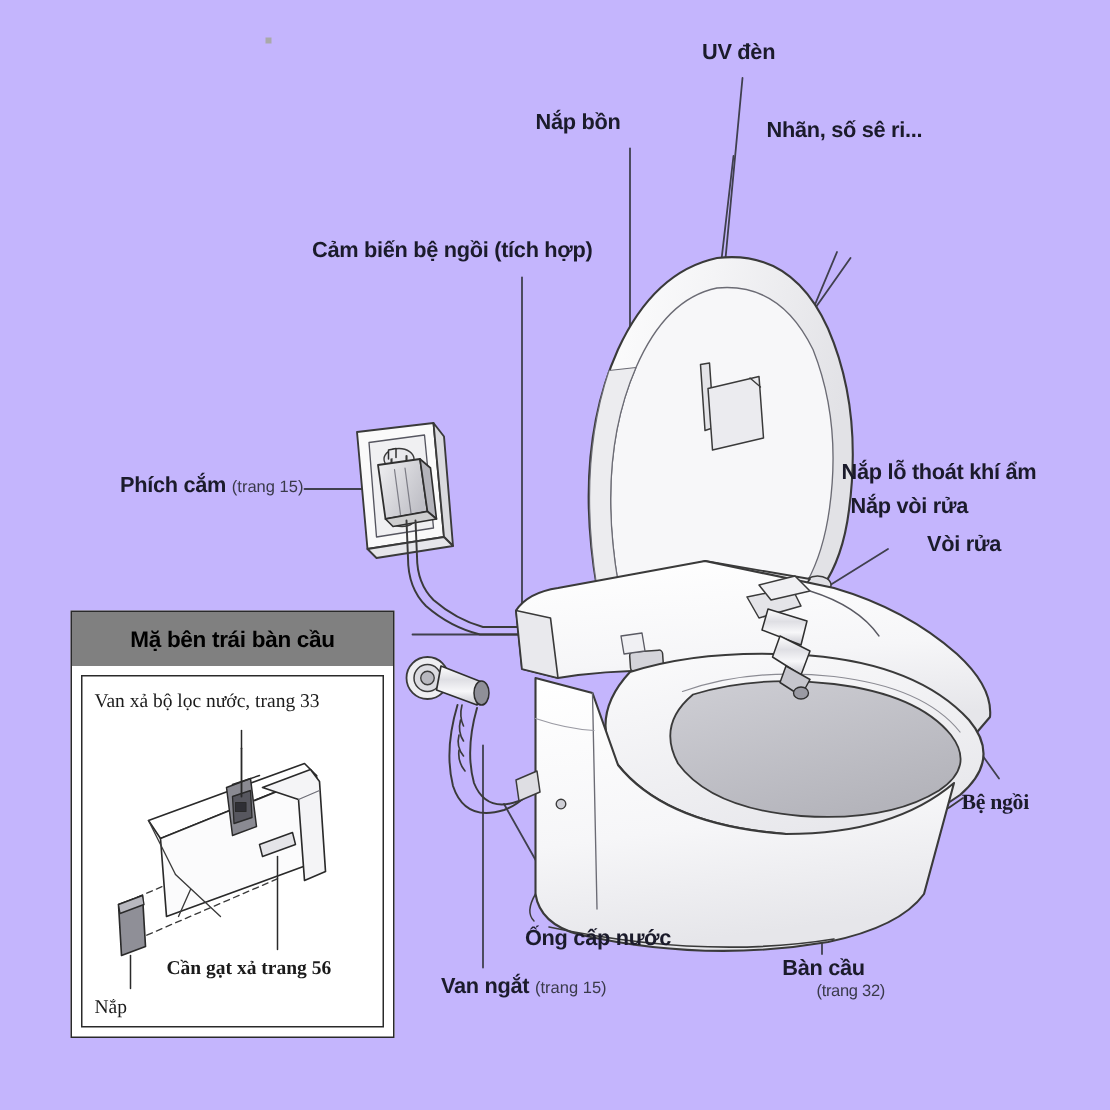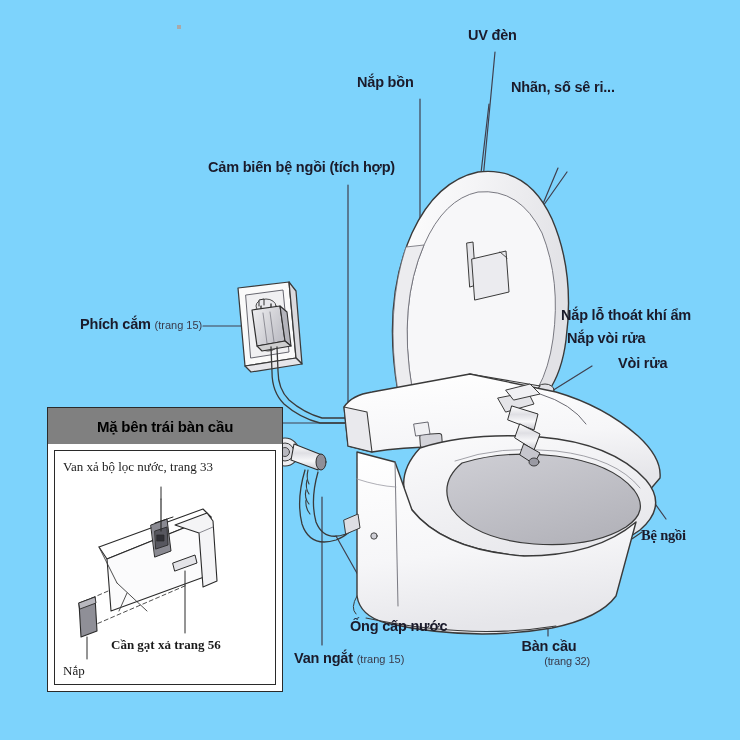--- a/index.html
+++ b/index.html
@@ -4,21 +4,21 @@
 <style>
   html, body {
     margin: 0;
     padding: 0;
     background: #ffffff;
   }
   #page {
     position: relative;
     width: 740px;
     height: 740px;
-    background: #7dd3fc;
+    background: #c4b5fd;
     font-family: "Liberation Sans", sans-serif;
     overflow: hidden;
   }
   #art {
     position: absolute;
     left: 0; top: 0;
     width: 740px;
     height: 740px;
   }
   .lbl {
@@ -44,21 +44,21 @@
     color: #3a3a4a;
     text-align: right;
   }
   .lbl.ctr { text-align: center; }
 
   
   #inset {
     position: absolute;
     left: 47px;
     top: 407px;
-    width: 236px;
+    width: 216px;
     height: 285px;
     border: 1.5px solid #2a2a2a;
     background: #ffffff;
     box-sizing: border-box;
   }
   #inset-head {
     height: 36px;
     background: #808080;
     display: flex;
     align-items: center;

